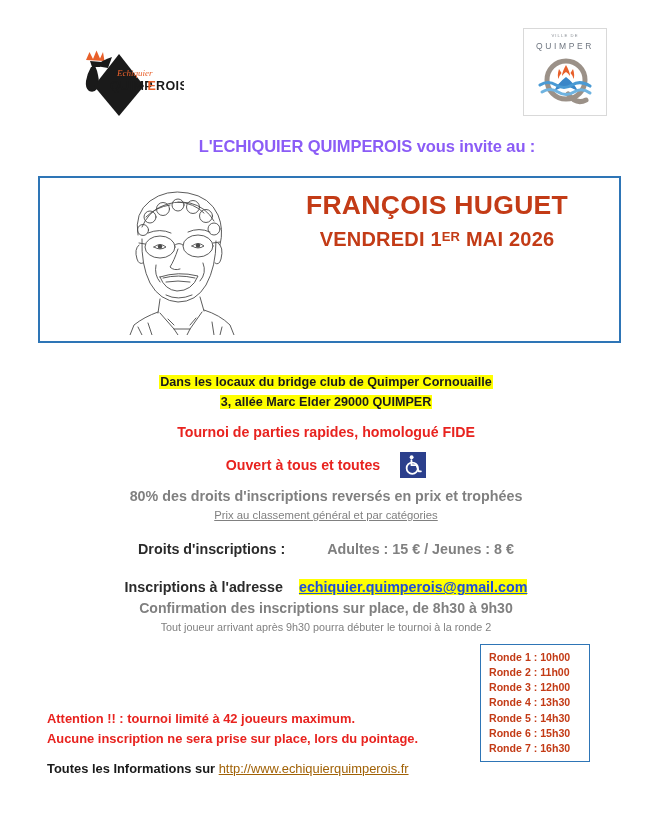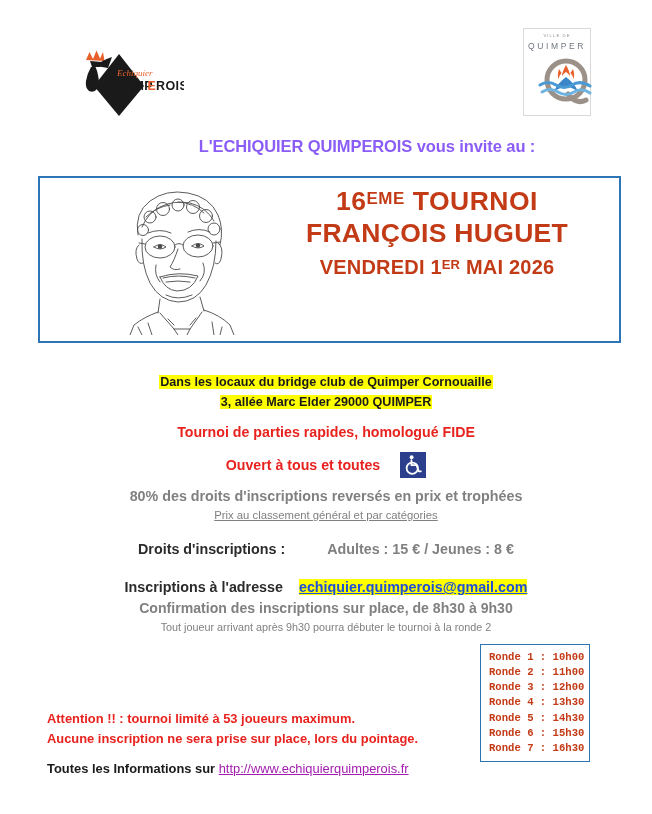--- a/index.html
+++ b/index.html
@@ -21,21 +21,21 @@
     position: absolute;
     left: 64px;
     top: 46px;
     width: 120px;
     height: 72px;
   }
   .city-logo {
     position: absolute;
     left: 523px;
     top: 28px;
-    width: 68px;
+    width: 84px;
     height: 88px;
     border: 1px solid #d9d9d9;
     box-sizing: border-box;
     background: #ffffff;
   }
   .city-logo-caption {
     position: absolute;
     top: 4px;
     left: 0;
     right: 0;
@@ -288,21 +288,20 @@
   
   .rounds-box {
     position: absolute;
     left: 480px;
     top: 644px;
     width: 110px;
     border: 1.5px solid #2e75b6;
     box-sizing: border-box;
     padding: 5px 0 5px 8px;
     background: #ffffff;
-    font-family: Liberation Mono, monospace;
   }
   .round-item {
     font-size: 10.6px;
     font-weight: bold;
     color: #c33b16;
     line-height: 1.43;
     white-space: nowrap;
   }
 
   
@@ -322,21 +321,21 @@
   .info-line {
     position: absolute;
     left: 47px;
     top: 761px;
     font-size: 12.9px;
     font-weight: bold;
     color: #1a1a1a;
     white-space: nowrap;
   }
   .info-link {
-    color: #a21caf;
+    color: #a16207;
     text-decoration: underline;
     font-weight: normal;
   }
 </style>
 </head>
 <body>
 
 <div class="club-logo">
   <svg viewBox="0 0 120 72" width="120" height="72">
 
@@ -436,21 +435,20 @@
       <path d="M88 135 L82 142"></path>
       <path d="M30 144 L34 152"></path>
       <path d="M114 144 L112 152"></path>
       <path d="M40 140 L44 152"></path>
       <path d="M104 139 L106 152"></path>
     </g>
   </svg>
 </div>
 
 <div class="hero-text">
-  <div class="hero-l1"><span>16</span><span class="sup">EME</span> <span>TOURNOI</span></div>
   <div class="hero-l2">FRANÇOIS HUGUET</div>
   <div class="hero-l3"><span>VENDREDI 1</span><span class="sup">ER</span> <span>MAI 2026</span></div>
 </div>
 
 <div class="venue">
   <div><span>Dans les locaux du bridge club de Quimper Cornouaille</span></div>
   <div><span>3, allée Marc Elder 29000 QUIMPER</span></div>
 </div>
 
 <div class="red-line-1">Tournoi  de parties rapides, homologué FIDE</div>
@@ -488,19 +486,19 @@
   <div class="round-item">Ronde 1 : 10h00</div>
   <div class="round-item">Ronde 2 : 11h00</div>
   <div class="round-item">Ronde 3 : 12h00</div>
   <div class="round-item">Ronde 4 : 13h30</div>
   <div class="round-item">Ronde 5 : 14h30</div>
   <div class="round-item">Ronde 6 : 15h30</div>
   <div class="round-item">Ronde 7 : 16h30</div>
 </div>
 
 <div class="warn-block">
-  <div class="warn-line">Attention !! : tournoi limité à 53 joueurs maximum.</div>
+  <div class="warn-line">Attention !! : tournoi limité à 42 joueurs maximum.</div>
   <div class="warn-line">Aucune inscription ne sera prise sur place, lors du pointage.</div>
 </div>
 
 <div class="info-line">
   <span>Toutes les Informations sur </span><a class="info-link" href="#">http://www.echiquierquimperois.fr</a>
 </div>
 
 </body></html>

